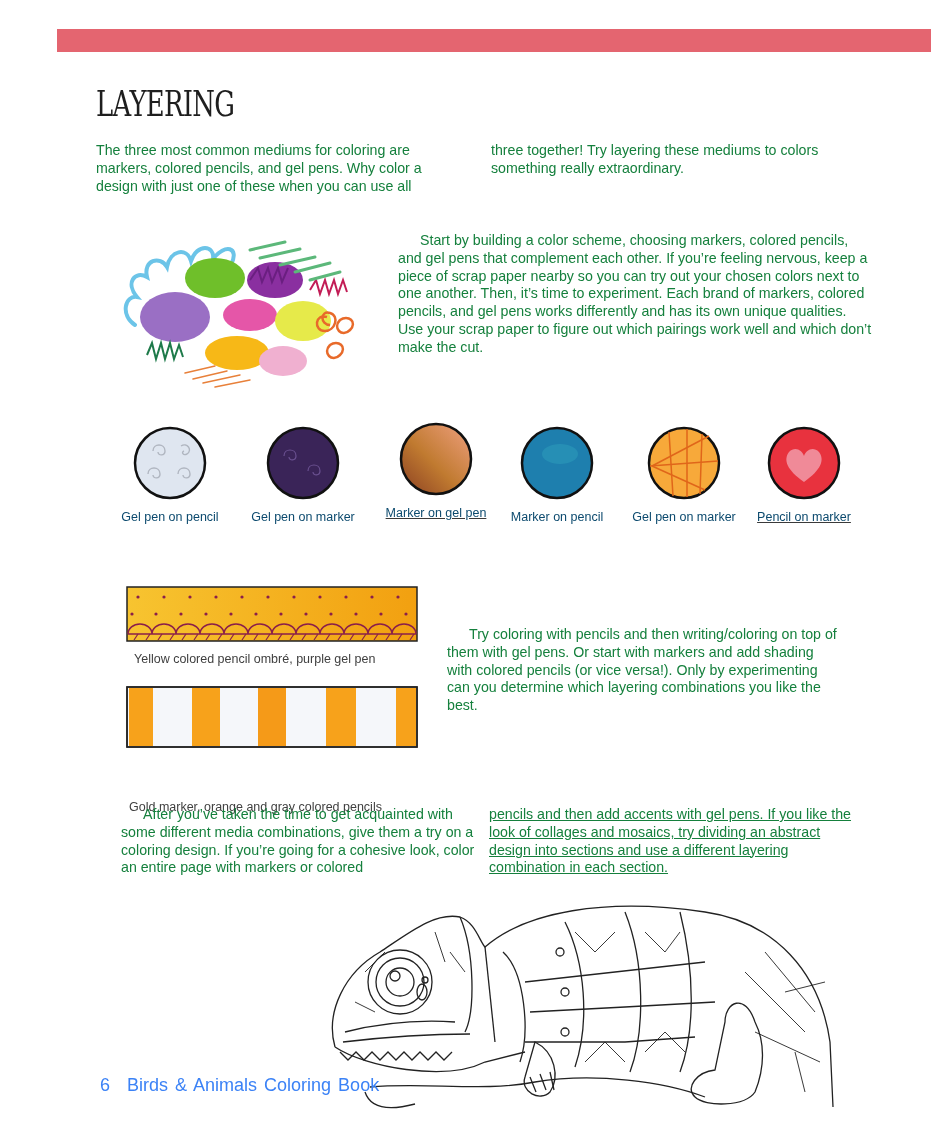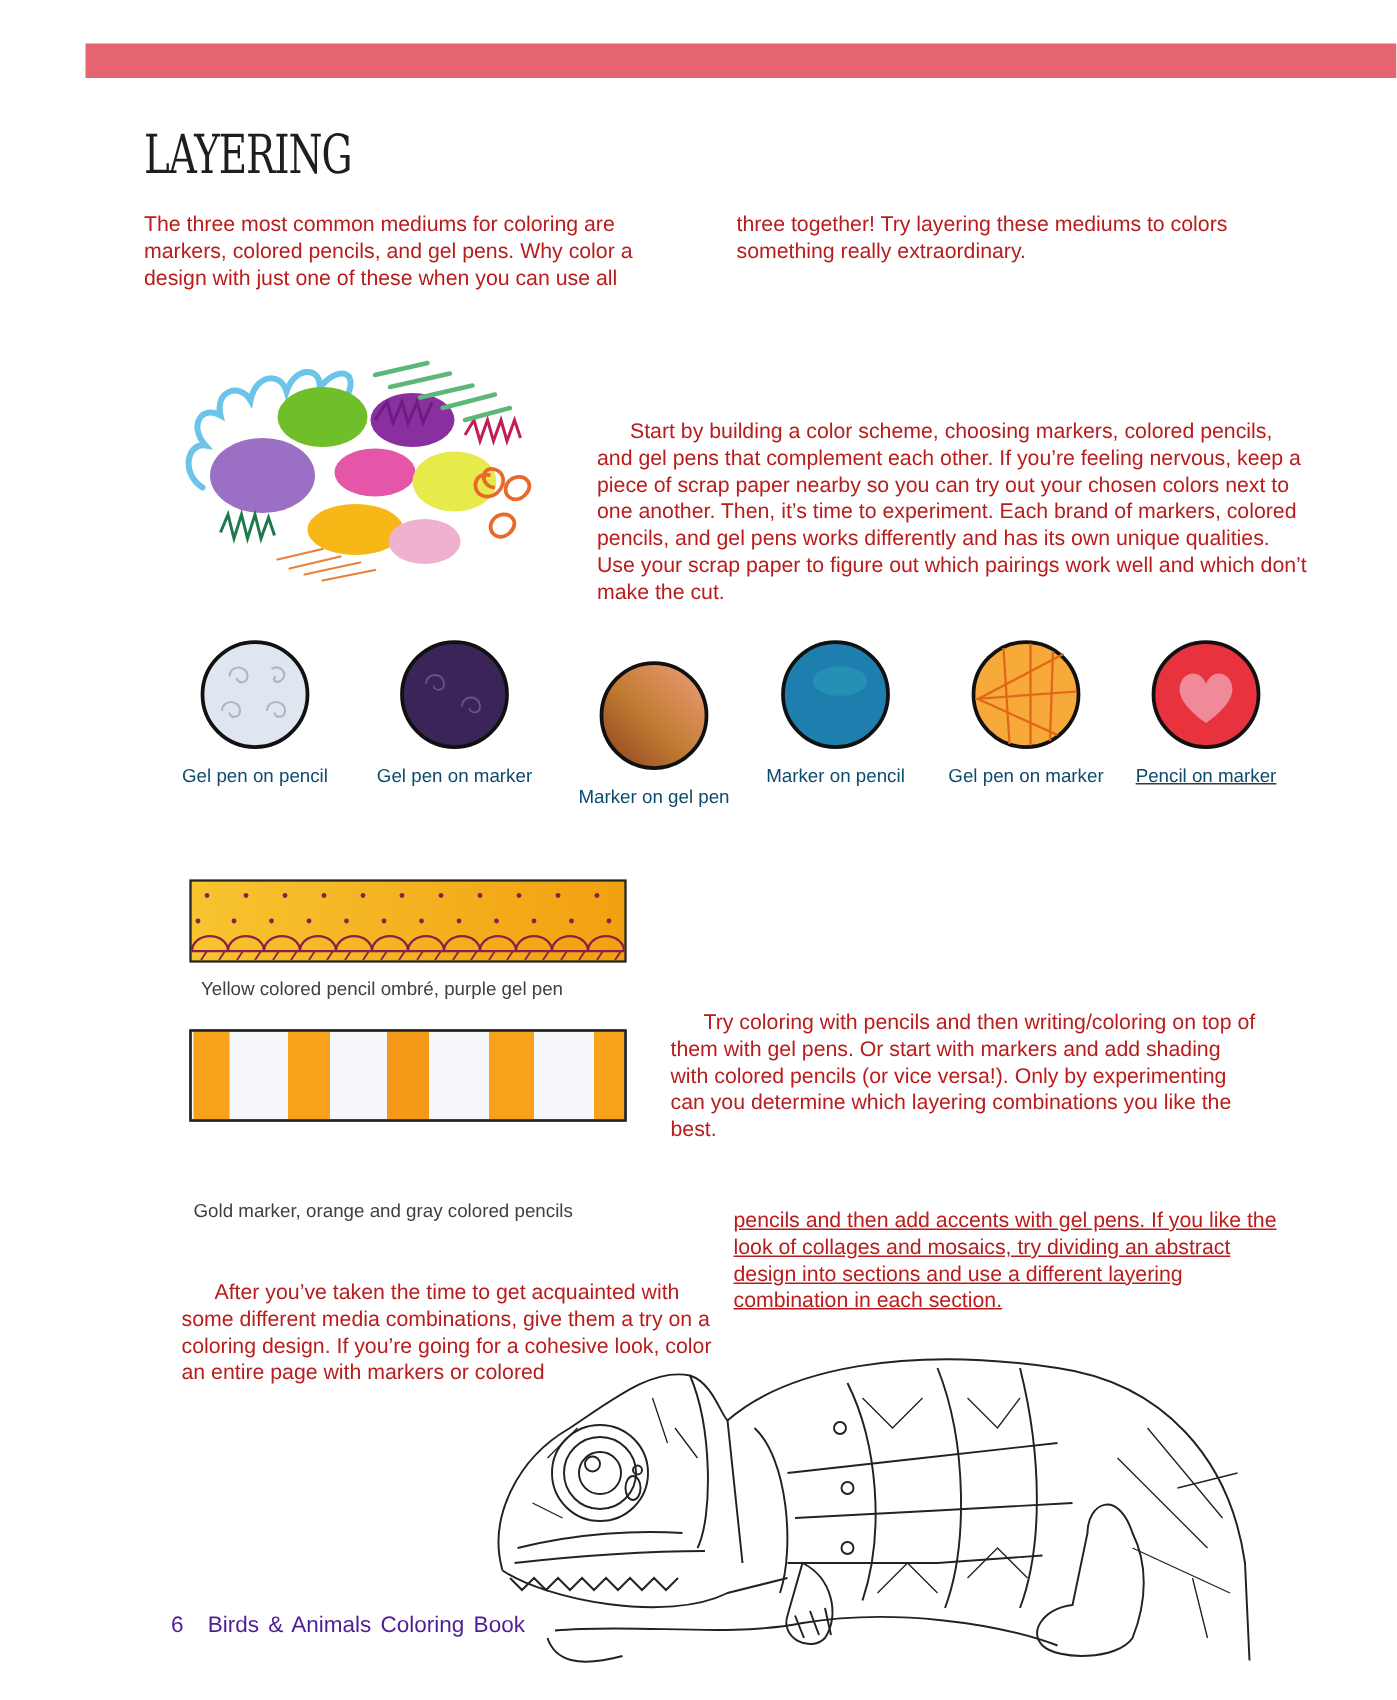--- a/index.html
+++ b/index.html
@@ -3,34 +3,34 @@
 <meta charset="utf-8">
 <style>
   html, body { margin:0; padding:0; background:#ffffff; }
   body { width:931px; height:1133px; position:relative; overflow:hidden;
          font-family:"Liberation Sans", sans-serif; color:#3a3a3a; }
   .abs { position:absolute; }
   .top-bar { left:57px; top:29px; width:874px; height:23px; }
   .title { left:96px; top:80px; font-family:"DejaVu Serif", serif; font-size:36px; font-weight:normal;
            color:#1e1e1e; letter-spacing:-1px; transform:scaleX(0.72); transform-origin:left top;
            line-height:48px; margin:0; }
-  .body-text { font-size:14.2px; line-height:17.8px; color:#b91c1c; margin:0; }
-  .indent { text-indent:22px;margin-top:48px; }
+  .body-text { font-size:14.2px; line-height:17.8px; color:#15803d; margin:0; }
+  .indent { text-indent:22px; }
   .intro-left { left:96px; top:142px; width:370px; }
   .intro-right { left:491px; top:142px; width:380px; }
   .p-scheme { left:398px; top:232px; width:475px; }
   .p-try { left:447px; top:626px; width:390px; }
   .p-after-left { left:121px; top:806px; width:370px; }
   .p-after-right { left:489px; top:806px; width:370px;text-decoration:underline; }
   .scribble { left:115px; top:225px; width:262px; height:165px; }
   .swatch { width:132px; text-align:center; }
   .swatch svg { display:block; margin:0 auto; }
   .swatch-label { font-size:12.5px; color:#0c4a6e; margin-top:10px; white-space:nowrap; }
   .strip-caption { font-size:12.5px; color:#404040; white-space:nowrap; }
-  .footer { left:114px; top:1075px; font-size:15px; color:#4c1d95; word-spacing:2px; }
+  .footer { left:100px; top:1075px; font-size:18px; color:#3b82f6; word-spacing:2px; }
   .footer .num { margin-right:10px; }
   .chameleon { left:325px; top:892px; width:515px; height:220px; }
 </style>
 </head>
 <body>
 
 <div class="abs top-bar" style="background:#E46570;"></div>
 
 <h1 class="abs title">LAYERING</h1>
 
@@ -85,21 +85,21 @@
 <div class="abs swatch" style="left:237px; top:426px;">
   <svg width="74" height="74" viewBox="0 0 74 74">
     <circle cx="37" cy="37" r="35" fill="#3a2458" stroke="#111" stroke-width="2.5"></circle>
     <g fill="none" stroke="#6a5090" stroke-width="1.2">
       <path d="M18 30 c0 -8 12 -8 12 0 c0 5 -7 5 -7 1"></path>
         <path d="M42 45 c0 -8 12 -8 12 0 c0 5 -7 5 -7 1"></path>
     </g>
   </svg>
   <div class="swatch-label">Gel pen on marker</div>
 </div>
-<div class="abs swatch" style="left:370px; top:440px;">
+<div class="abs swatch" style="left:370px; top:422px;text-decoration:underline;">
   <svg width="74" height="74" viewBox="0 0 74 74">
     <defs>
         <linearGradient id="g3" x1="0" y1="1" x2="1" y2="0">
           <stop offset="0" stop-color="#8a3f22"></stop>
           <stop offset="0.45" stop-color="#c07a30"></stop>
           <stop offset="1" stop-color="#f0a080"></stop>
         </linearGradient>
       </defs>
     <circle cx="37" cy="37" r="35" fill="url(#g3)" stroke="#111" stroke-width="2.5"></circle>
   </svg>

